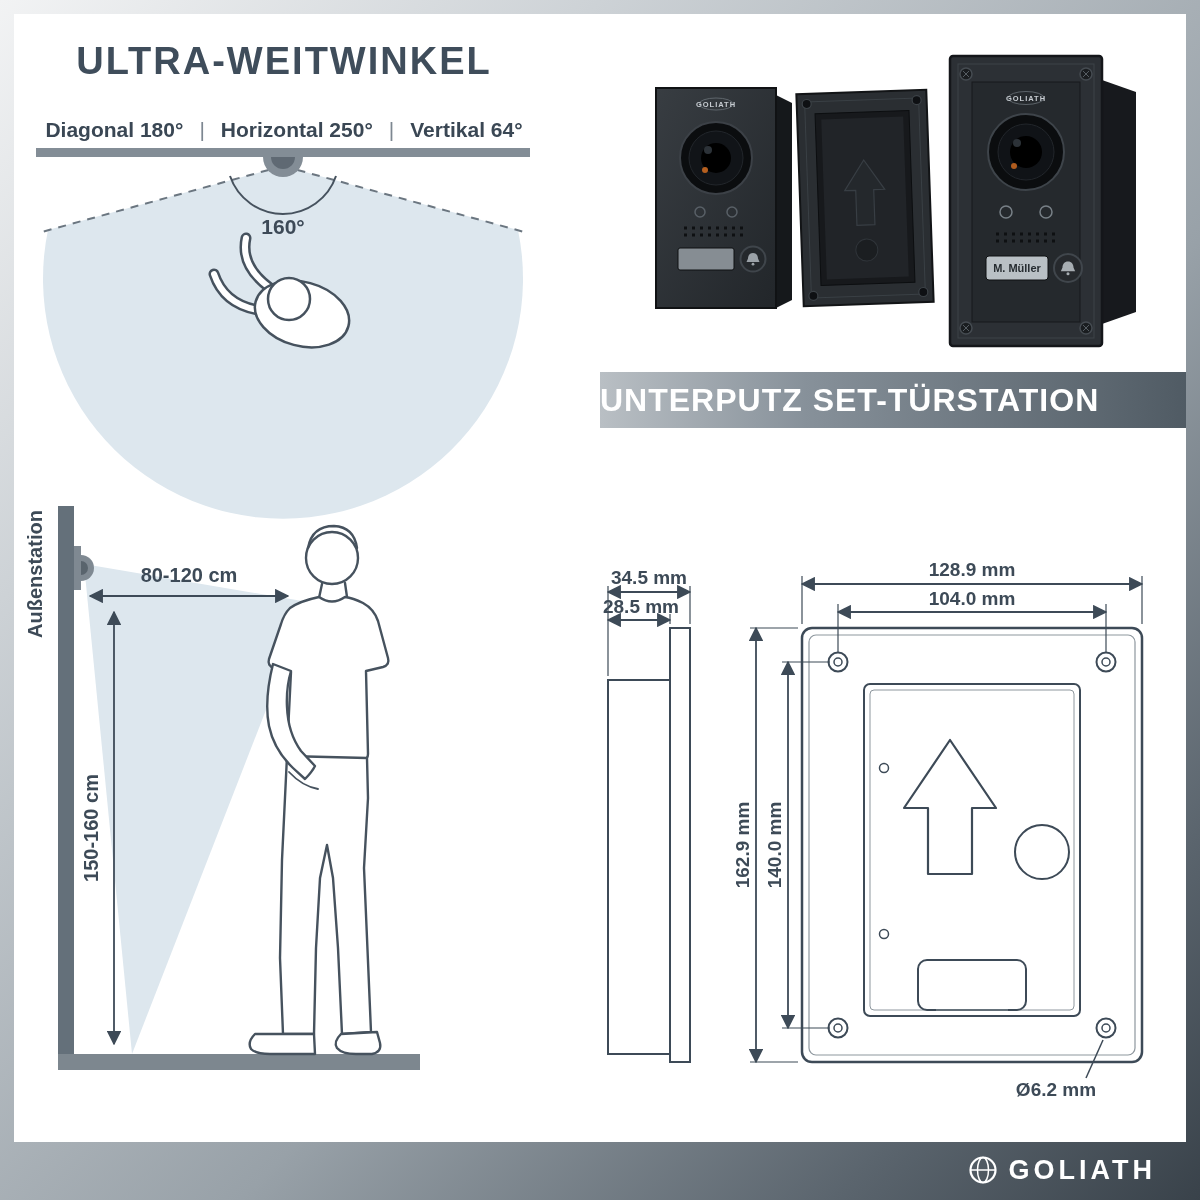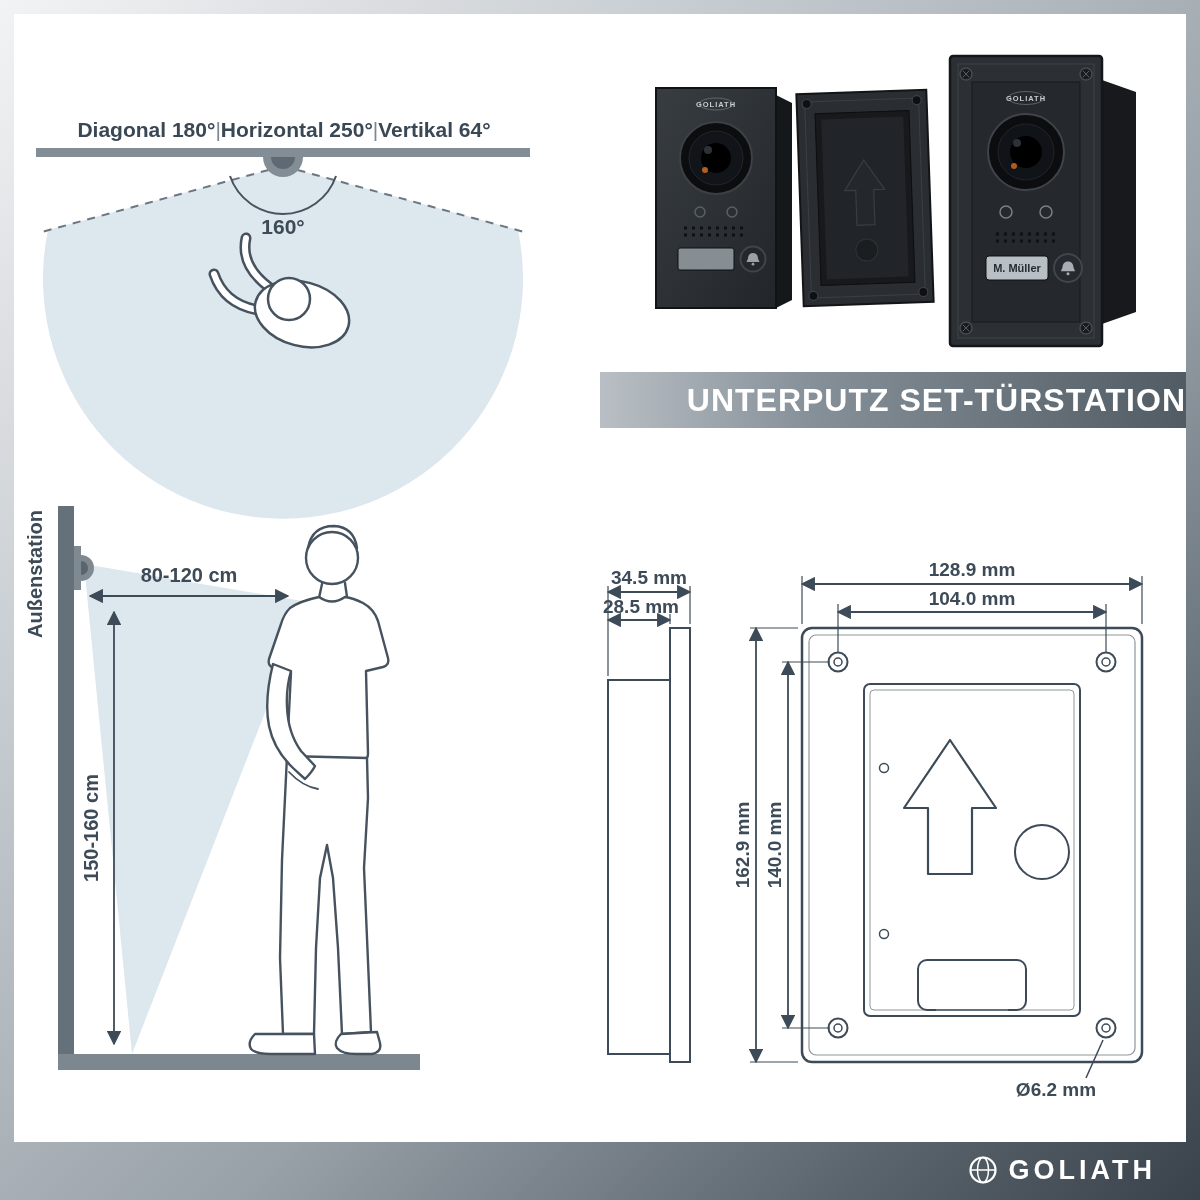--- a/index.html
+++ b/index.html
@@ -5,42 +5,43 @@
   html,body { margin:0; padding:0; background:#ffffff; }
   .canvas {
     position:relative; width:1200px; height:1200px; overflow:hidden;
     background:linear-gradient(135deg,#f2f3f4 0%,#cdd2d6 25%,#98a1a8 60%,#5a646d 85%,#39424a 100%);
     font-family:"Liberation Sans",sans-serif;
   }
   .panel { position:absolute; left:14px; top:14px; width:1172px; height:1128px; background:#ffffff; }
   .wa-title { position:absolute; left:28px; top:40px; width:512px; margin:0; text-align:center;
     font-size:38px; font-weight:600; letter-spacing:2px; color:#3f4d5b; }
   .wa-specs { position:absolute; left:18px; top:118px; width:532px; display:flex; justify-content:center;
-    gap:0; font-size:21px; font-weight:700; color:#3a4754; }
+    gap:16px; font-size:21px; font-weight:700; color:#3a4754; }
   .wa-specs .sep { color:#7d8791; font-weight:400; }
   .banner { position:absolute; left:600px; top:372px; width:586px; height:56px;
     background:linear-gradient(90deg,#b9bfc4 0%,#87919a 35%,#505b64 100%);
     color:#ffffff; font-size:32px; font-weight:700; letter-spacing:1px;
-    text-align:right; line-height:56px; }
+    text-align:left; line-height:56px; }
   .abs { position:absolute; }
   .logo { position:absolute; right:44px; bottom:14px; display:flex; align-items:center; gap:10px;
     color:#ffffff; font-size:27px; font-weight:700; letter-spacing:4px; }
   
   .dimlbl  { font-family:"Liberation Sans",sans-serif; font-weight:700; font-size:19px; fill:#3d4a57; }
   .dimbig  { font-family:"Liberation Sans",sans-serif; font-weight:700; font-size:20px; fill:#3d4a57; }
   .fovlbl  { font-family:"Liberation Sans",sans-serif; font-weight:700; font-size:21px; fill:#3d4a57; }
   .devlogo { font-family:"Liberation Sans",sans-serif; font-weight:600; font-size:7.5px; fill:#c7ccd1; letter-spacing:1px; }
   .nametxt { font-family:"Liberation Sans",sans-serif; font-weight:700; font-size:11px; fill:#262c31; }
 </style>
 </head>
 <body>
 
 <div class="canvas">
   <div class="panel"></div>
 
+  <h1 class="wa-title">ULTRA-WEITWINKEL</h1>
   <div class="wa-specs">
     <span>Diagonal 180°</span>
     <span class="sep">|</span>
     <span>Horizontal 250°</span>
     <span class="sep">|</span>
     <span>Vertikal 64°</span>
   </div>
 
   <svg class="abs" style="left:0;top:0" width="566" height="540" viewBox="0 0 566 540">
 

